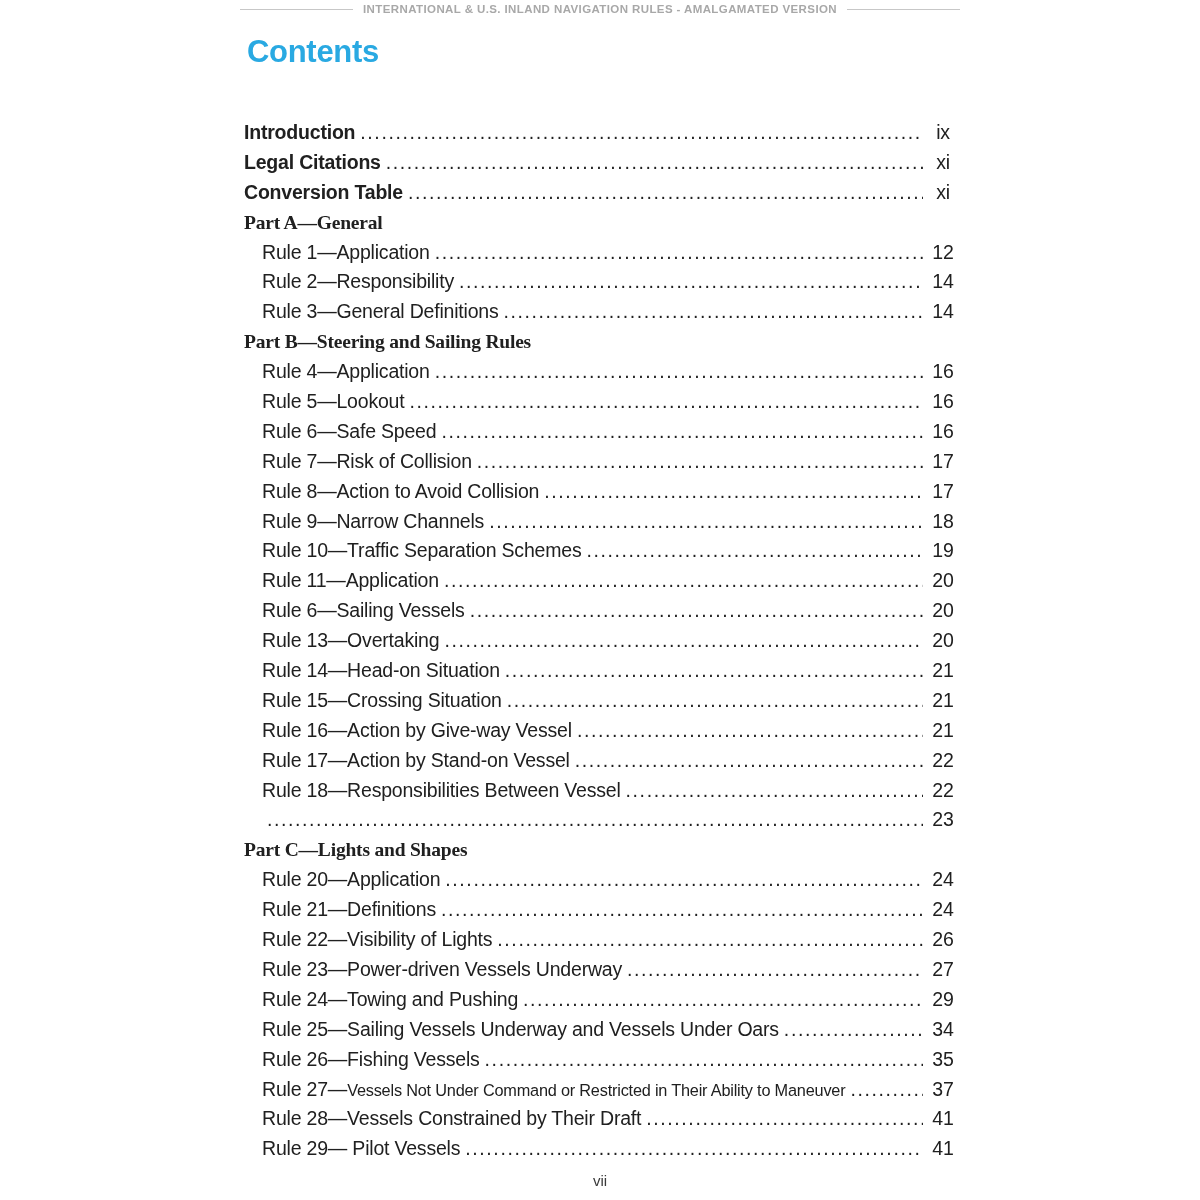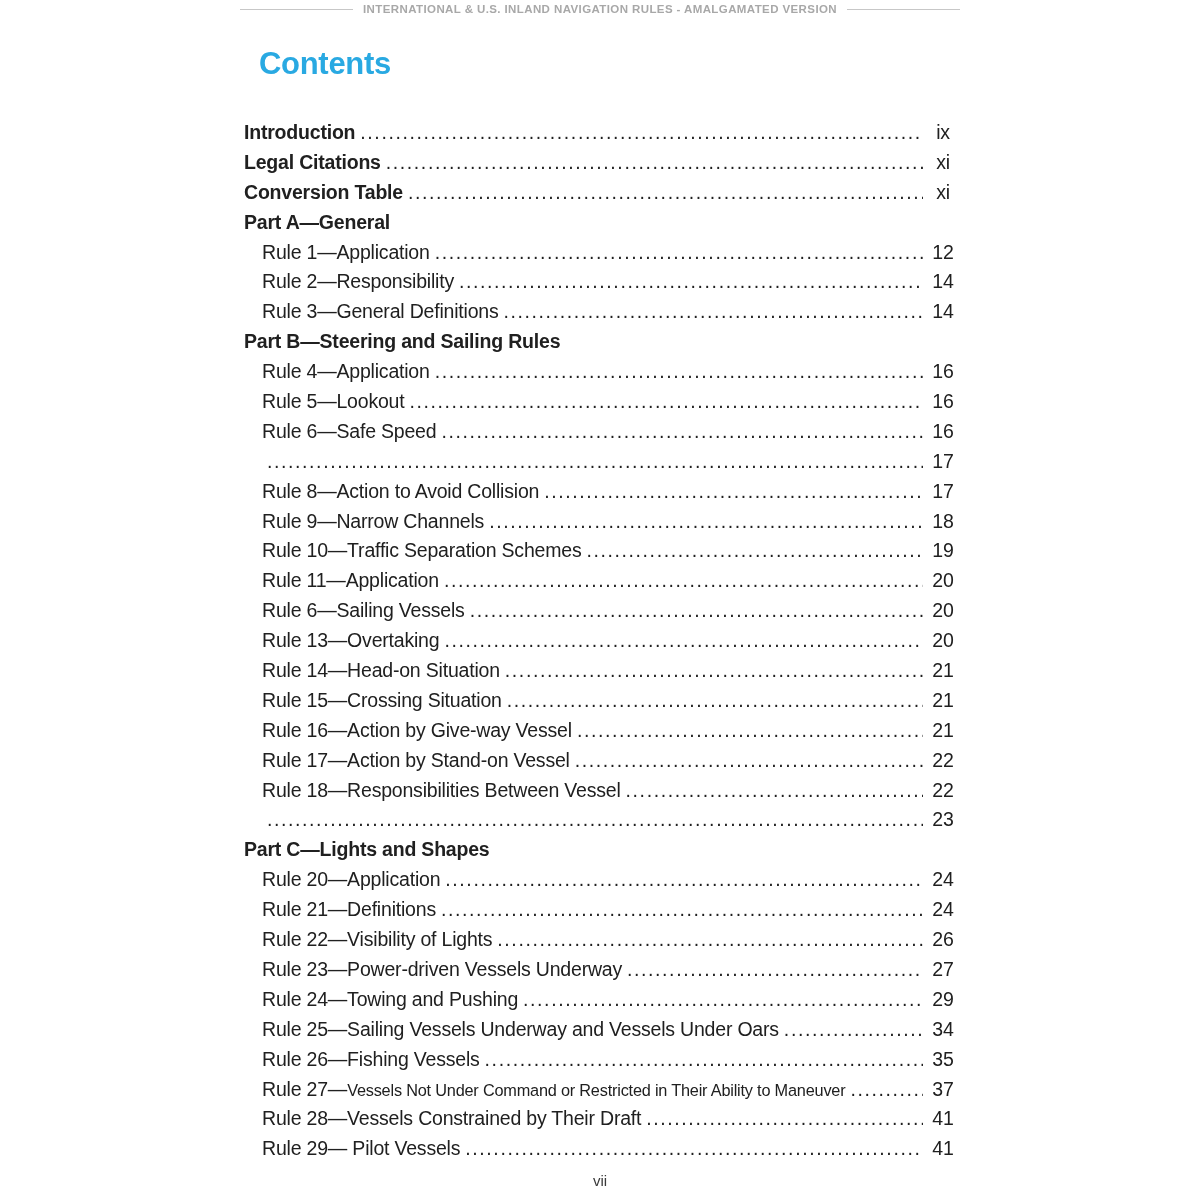--- a/index.html
+++ b/index.html
@@ -37,21 +37,21 @@
     color: var(--muted-color, #a8a8a8);
     white-space: nowrap;
     font-weight: bold;
   }
 
   
   .page-title {
     position: absolute;
     top: 30px;
     left: 243px;
-    margin: 16px;
+    margin: 4px;
     font-size: 31px;
     font-weight: bold;
     letter-spacing: -0.3px;
     color: var(--accent-color, #29a9e2);
   }
 
   
   .toc {
     position: absolute;
     top: 84px;
@@ -61,21 +61,21 @@
   }
   .toc-row {
     display: flex;
     align-items: baseline;
     height: 29.9px;
     line-height: 29.9px;
     font-size: 19.5px;
     letter-spacing: -0.2px;
   }
   .toc-row.front .label { font-weight: bold; }
-  .toc-row.part { font-weight: bold; }
+  .toc-row.part { font-weight: bold; font-family: Liberation Serif, serif; }
   .toc-row.rule { padding-left: 18px; }
   .toc-row .label { white-space: nowrap; }
   .toc-row .label2 { white-space: nowrap; font-size: 16.3px; }
   .toc-row .dots {
     flex: 1;
     overflow: hidden;
     white-space: nowrap;
     margin: 0 7px 0 5px;
     letter-spacing: 1.6px;
     color: var(--text-color, #202020);
@@ -161,20 +161,21 @@
       <span class="label">Rule 5—Lookout</span>
       <span class="dots"></span>
       <span class="pagenum">16</span>
     </div>
       <div class="toc-row rule">
       <span class="label">Rule 6—Safe Speed</span>
       <span class="dots"></span>
       <span class="pagenum">16</span>
     </div>
       <div class="toc-row rule">
+      <span class="label">Rule 7—Risk of Collision</span>
       <span class="dots"></span>
       <span class="pagenum">17</span>
     </div>
       <div class="toc-row rule">
       <span class="label">Rule 8—Action to Avoid Collision</span>
       <span class="dots"></span>
       <span class="pagenum">17</span>
     </div>
       <div class="toc-row rule">
       <span class="label">Rule 9—Narrow Channels</span>

